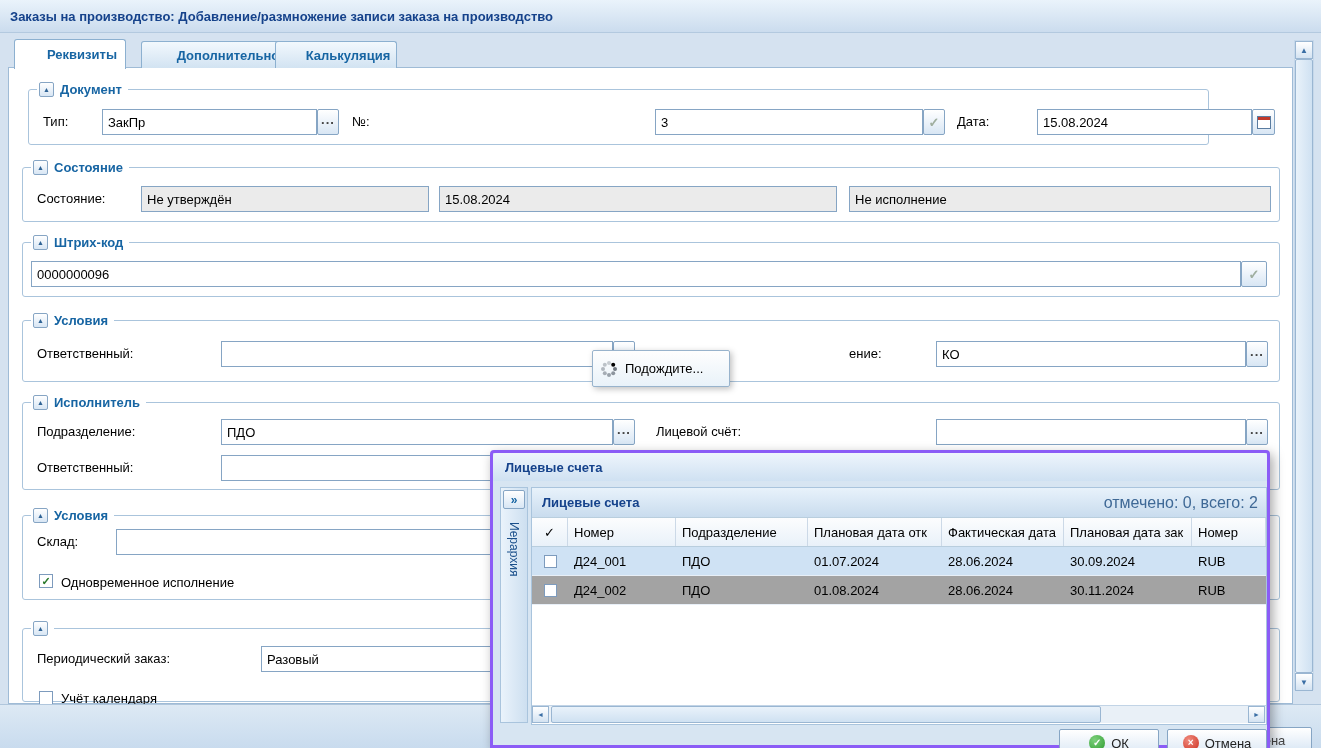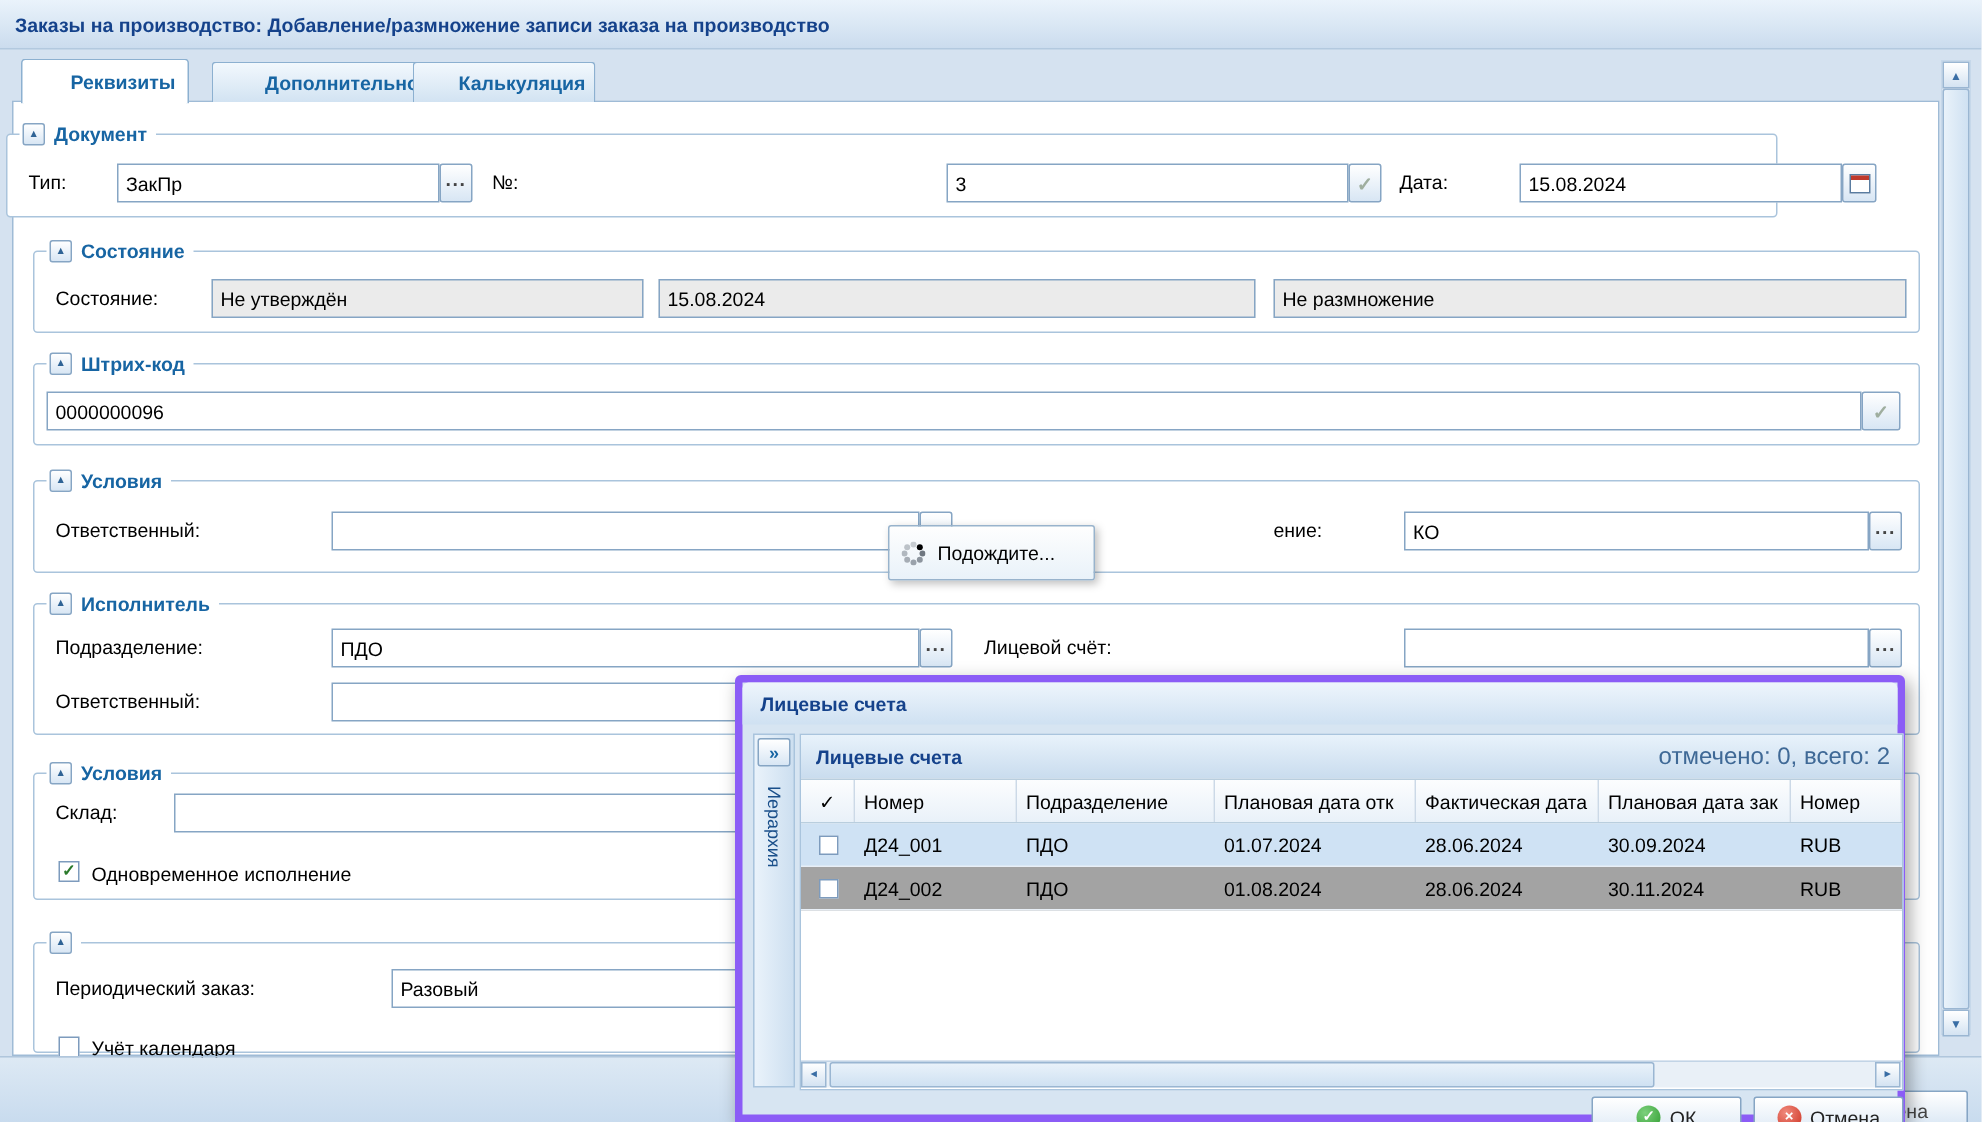--- a/index.html
+++ b/index.html
@@ -86,21 +86,21 @@
     border:1px solid #9ab6d2;background:linear-gradient(#ffffff,#d4e3f2);
     display:flex;align-items:center;justify-content:center;font-size:8px;color:#3a6ea5;
   }
   .vthumb{
     position:absolute;left:0;top:18px;width:18px;height:614px;box-sizing:border-box;
     border:1px solid #9ab6d2;background:linear-gradient(90deg,#e9f2fa,#cfe1f2);border-radius:2px;
   }
   
   .dialog{
     position:absolute;left:490px;top:450px;width:780px;height:298px;z-index:30;
-    background:#d7e5f2;border:5px solid #8b5cf6;border-radius:4px 4px 0 0;
+    background:#d7e5f2;border:3px solid #8b5cf6;border-radius:4px 4px 0 0;
     box-shadow:3px 4px 12px rgba(0,0,0,.35);box-sizing:border-box;
   }
   .dlg-title{
     height:28px;display:flex;align-items:center;padding-left:12px;
     background:linear-gradient(#eef5fc,#cfe1f2);border-radius:4px 4px 0 0;
     font-weight:bold;color:#15428b;
   }
   .hier-strip{
     position:absolute;left:7px;top:34px;width:28px;height:236px;box-sizing:border-box;
     border:1px solid #a9c4dd;background:linear-gradient(90deg,#eaf3fb,#cddff0);
@@ -173,21 +173,21 @@
 </div>
 <div class="tab" style="left:141px;width:150px">
   <span>Дополнительно</span>
 </div>
 <div class="tab" style="left:275px;width:122px">
   <span>Калькуляция</span>
 </div>
 
 <div class="content-panel"></div>
 
-<div class="grp" style="left:4px;top:89px;width:1181px;height:56px;z-index:1">
+<div class="grp" style="left:28px;top:89px;width:1181px;height:56px;z-index:1">
   <div class="legend">
     <div class="collapse-btn">
         <span>▲</span>
       </div>
     <span class="gtitle">Документ</span>
   </div>
   <div class="lbl" style="left:14px;top:24px">Тип:</div>
   <div class="inp" style="left:73px;top:19px;width:215px">ЗакПр</div>
   <div class="btn btn-dots" style="left:288px;top:19px;width:22px;height:26px">
       <span>...</span>
@@ -207,21 +207,21 @@
 <div class="grp" style="left:22px;top:167px;width:1258px;height:55px;z-index:1">
   <div class="legend">
     <div class="collapse-btn">
         <span>▲</span>
       </div>
     <span class="gtitle">Состояние</span>
   </div>
   <div class="lbl" style="left:14px;top:23px">Состояние:</div>
   <div class="ro" style="left:118px;top:18px;width:288px">Не утверждён</div>
   <div class="ro" style="left:416px;top:18px;width:398px">15.08.2024</div>
-  <div class="ro" style="left:826px;top:18px;width:422px">Не размножение</div>
+  <div class="ro" style="left:826px;top:18px;width:422px">Не исполнение</div>
 </div>
 
 <div class="grp" style="left:22px;top:242px;width:1258px;height:55px;z-index:1">
   <div class="legend">
     <div class="collapse-btn">
         <span>▲</span>
       </div>
     <span class="gtitle">Штрих-код</span>
   </div>
   <div class="inp" style="left:8px;top:18px;width:1210px">0000000096</div>

